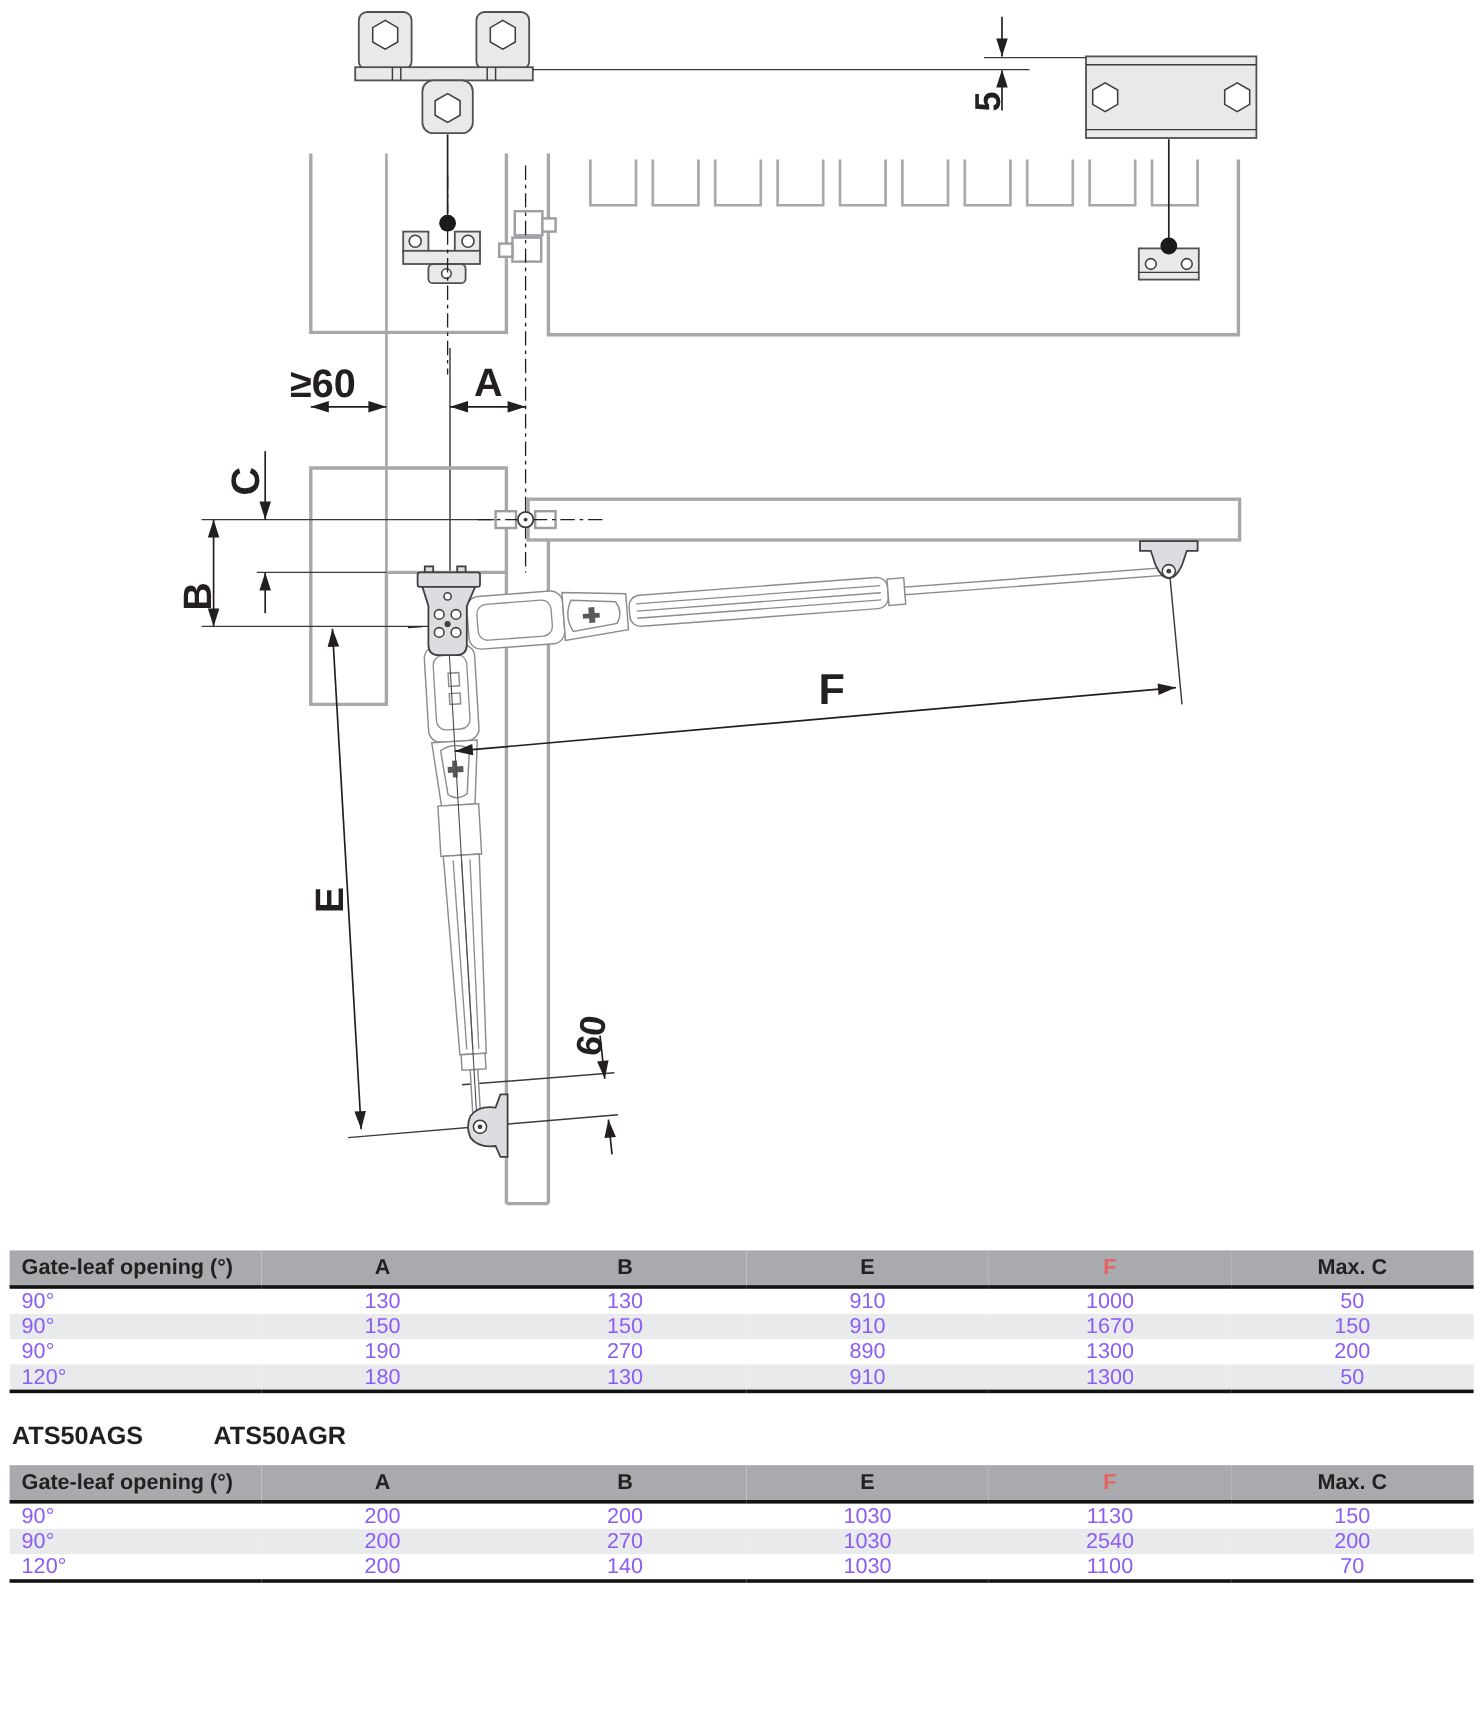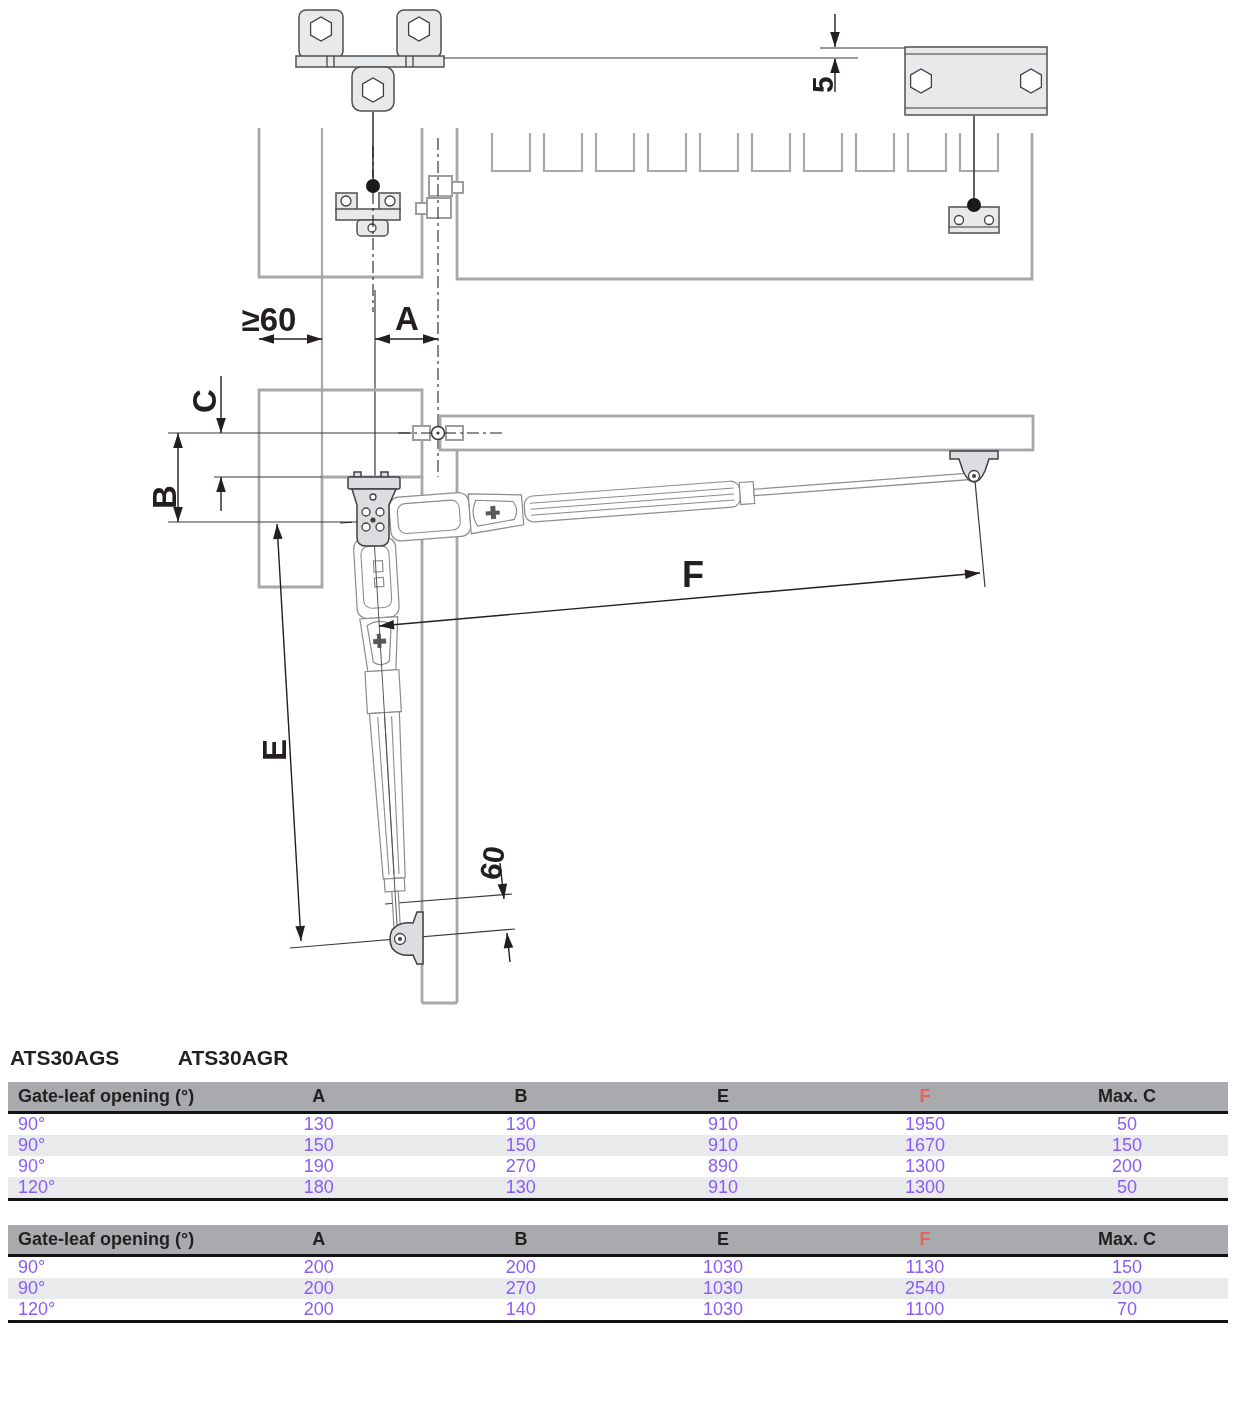--- a/index.html
+++ b/index.html
@@ -246,24 +246,20 @@
     <text class="lbl" transform="translate(216,413) rotate(-90)">C</text>
     <text class="lbl" transform="translate(176,509) rotate(-90)">B</text>
     <text class="lbl" transform="translate(286,761) rotate(-90)">E</text>
     <text class="lbl lblF" x="693" y="587" text-anchor="middle">F</text>
     <text class="lbl lblS" transform="translate(500,881) rotate(-81)">60</text>
   </g>
 </svg>
 
 <div class="tables-wrap">
   <section>
-    <div class="model-titles">
-      <span>ATS30AGS</span>
-      <span>ATS30AGR</span>
-    </div>
     <table>
           <colgroup>
             <col style="width: 17.2%;">
             <col style="width: 16.56%;">
             <col style="width: 16.56%;">
             <col style="width: 16.56%;">
             <col style="width: 16.56%;">
             <col style="width: 16.56%;">
           </colgroup>
           <thead>
@@ -275,21 +271,21 @@
               <th style="color: rgb(232, 96, 95);">F</th>
               <th>Max. C</th>
             </tr>
           </thead>
           <tbody>
             <tr>
               <td class="first">90°</td>
               <td>130</td>
               <td>130</td>
               <td>910</td>
-              <td>1950</td>
+              <td>1000</td>
               <td>50</td>
             </tr>
             <tr>
               <td class="first">90°</td>
               <td>150</td>
               <td>150</td>
               <td>910</td>
               <td>1670</td>
               <td>150</td>
             </tr>
@@ -307,20 +303,24 @@
               <td>130</td>
               <td>910</td>
               <td>1300</td>
               <td>50</td>
             </tr>
           </tbody>
         </table>
   </section>
 
   <section>
+    <div class="model-titles">
+      <span>ATS50AGS</span>
+      <span>ATS50AGR</span>
+    </div>
     <table>
           <colgroup>
             <col style="width: 17.2%;">
             <col style="width: 16.56%;">
             <col style="width: 16.56%;">
             <col style="width: 16.56%;">
             <col style="width: 16.56%;">
             <col style="width: 16.56%;">
           </colgroup>
           <thead>

